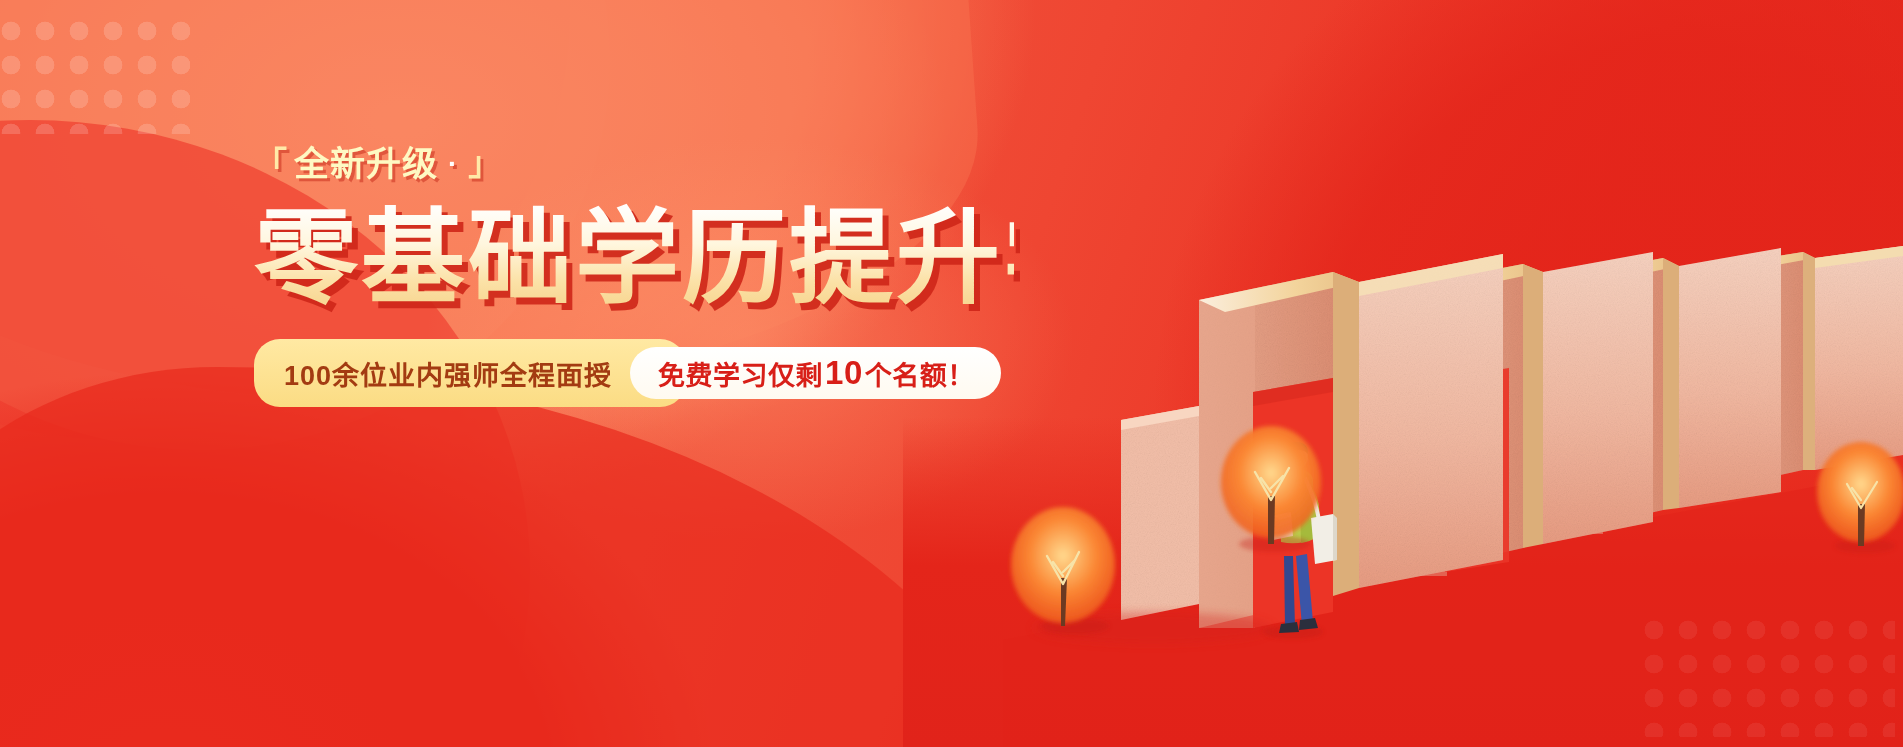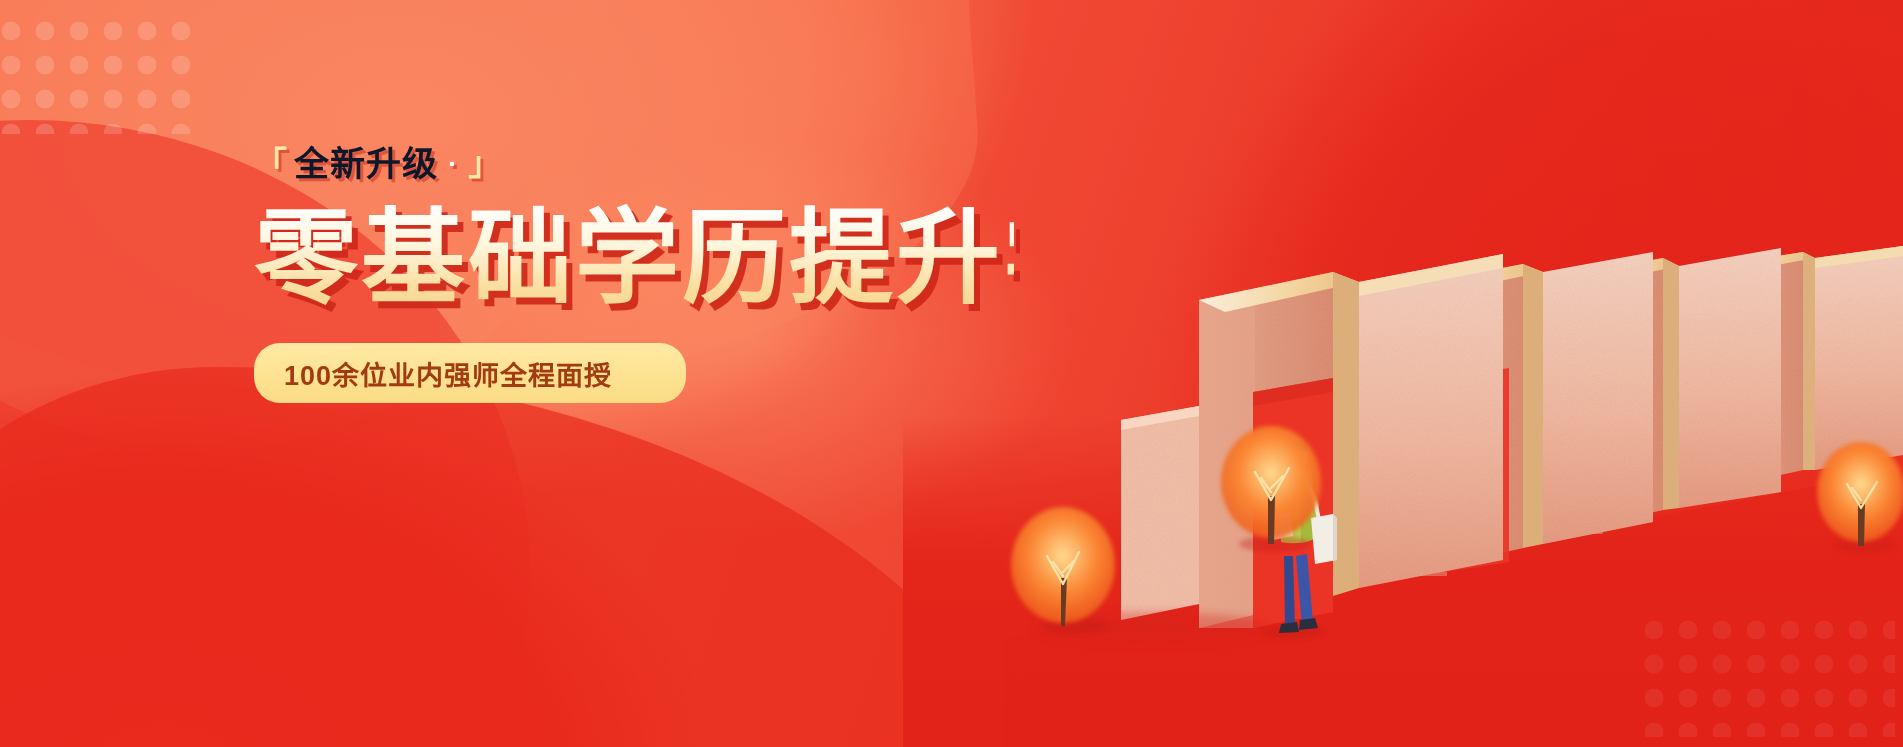--- a/index.html
+++ b/index.html
@@ -114,21 +114,21 @@
 
   .subtitle{
     display:flex; align-items:center; gap:6px;
     font-size:35px; font-weight:700; letter-spacing:1px;
     line-height:1;
     white-space:nowrap;
     color:#ffffff;
     text-shadow:3px 3px 0 rgba(198,40,24,.55);
   }
   .subtitle .bracket{color:#ffe9a8; font-size:33px; text-shadow:3px 3px 0 rgba(198,40,24,.5);}
-  .subtitle .hl{color:#0f172a; text-shadow:3px 3px 0 rgba(198,40,24,.5);}
+  .subtitle .hl{color:#fef9c3; text-shadow:3px 3px 0 rgba(198,40,24,.5);}
   .subtitle .dot-sep{font-size:28px; padding:0 4px; color:#ffffff;}
 
   .headline{
     margin-top:22px;
     font-size:104px;
     font-weight:700;
     line-height:1.06;
     letter-spacing:3px;
     white-space:nowrap;
     background:linear-gradient(180deg,#ffffff 0%,#fff6dd 38%,#fbe1a6 72%,#f6d38c 100%);
@@ -138,21 +138,21 @@
     filter:drop-shadow(6px 7px 0 rgba(206,38,24,.9));
   }
 
   .pill-row{
     margin-top:34px;
     display:flex; align-items:center;
     height:52px;
   }
   .pill-left{
     display:flex; align-items:center;
-    height:60px;
+    height:68px;
     padding:0 74px 0 30px;
     margin-right:-56px;
     border-radius:26px;
     background:linear-gradient(180deg,#ffe9a3 0%,#fbdc84 100%);
     color:#a33b12;
     font-size:27px; font-weight:700; letter-spacing:1px;
     white-space:nowrap;
   }
   .pill-right{
     position:relative;
@@ -348,16 +348,21 @@
         <span class="dot-sep">·</span>
         <span class="bracket">」</span>
     </div>
 
     <div class="headline">零基础学历提升学霸班</div>
 
     <div class="pill-row">
       <div class="pill-left">
         <span>100余位业内强师全程面授</span>
       </div>
+      <div class="pill-right">
+        <span>免费学习仅剩</span>
+          <span class="num">10</span>
+          <span>个名额！</span>
+      </div>
     </div>
 
   </div>
 </div>
 
 </body></html>

